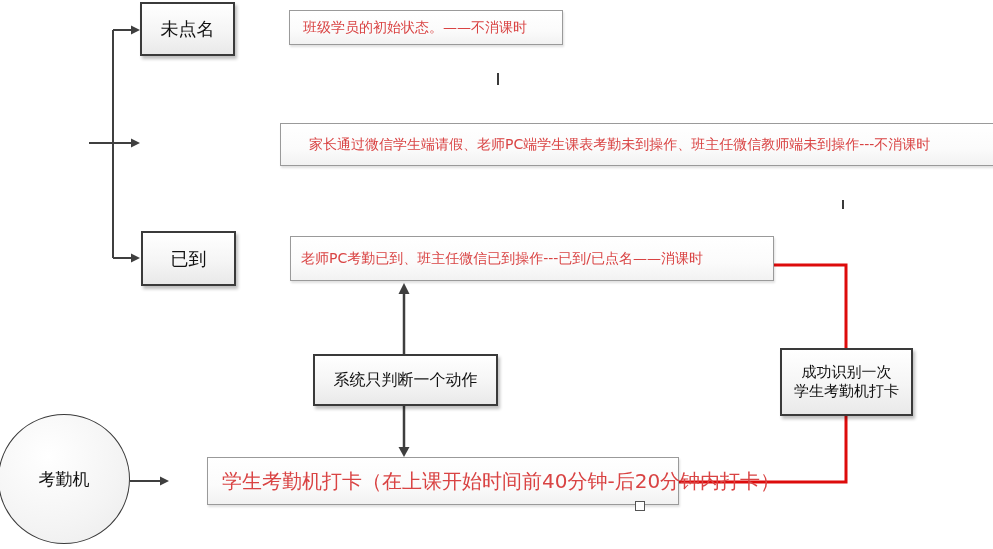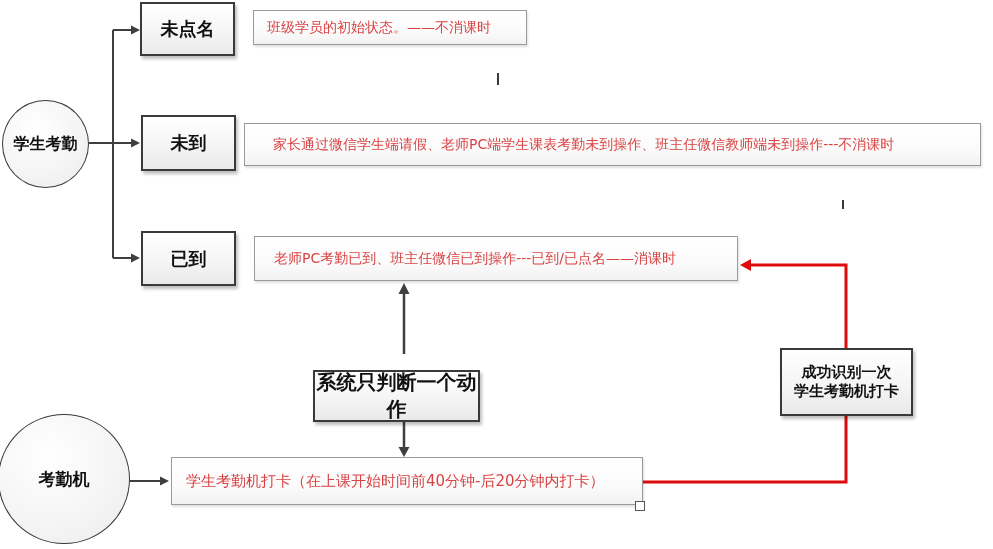--- a/index.html
+++ b/index.html
@@ -6,30 +6,30 @@
   .canvas{
     position:relative;width:993px;height:549px;background:#ffffff;
     font-family:"DejaVu Sans",sans-serif;overflow:hidden;
   }
   .layer{position:absolute;left:0;top:0;width:993px;height:549px;}
   .node{
     position:absolute;display:flex;align-items:center;justify-content:center;
     border:2px solid #3a3a3a;
     background:linear-gradient(180deg,#ffffff 0%,#f5f5f5 55%,#e9e9e9 100%);
     box-shadow:2px 3px 3px rgba(0,0,0,0.25);
-    font-weight:bold;color:#111;box-sizing:border-box;text-align:center;
+    font-weight:normal;color:#111;box-sizing:border-box;text-align:center;
   }
   .circle{border-radius:50%;box-shadow:none;border-width:1.5px;
     background:radial-gradient(circle at 38% 32%,#ffffff 0%,#f4f4f4 60%,#ebebeb 100%);}
   .note{
     position:absolute;display:flex;align-items:center;
     border:1px solid #9a9a9a;
     background:linear-gradient(180deg,#ffffff 0%,#fbfbfb 60%,#f2f2f2 100%);
     box-shadow:1px 2px 2px rgba(0,0,0,0.12);
-    color:#d94343;box-sizing:border-box;white-space:nowrap;
+    color:#d94343;box-sizing:border-box;white-space:nowrap;margin-left:36px;
   }
   .tick{position:absolute;background:#3a3a3a;}
   .handle{position:absolute;width:8px;height:8px;background:#ffffff;border:1px solid #555;}
   .stack{line-height:1.25;}
 </style>
 </head>
 <body>
 
 <div class="canvas">
 
@@ -56,64 +56,58 @@
       <path d="M130,481 H161"></path>
     </g>
     <polygon points="169,481 160,476.5 160,485.5" fill="#3f3f3f"></polygon>
 
     <g stroke="#dd0b0b" stroke-width="3" fill="none">
       <path d="M643,482 H846 V265 H750"></path>
     </g>
     <polygon points="740,265 751,259 751,271" fill="#dd0b0b"></polygon>
   </svg>
 
-  <div class="node circle" style="left:2px;top:100px;width:87px;height:88px;font-size:16px;">
-    <span>学生考勤</span>
-  </div>
 
   <div class="node circle" style="left:-2px;top:414px;width:132px;height:130px;font-size:17px;">
     <span>考勤机</span>
   </div>
 
   <div class="node" style="left:140px;top:2px;width:95px;height:54px;font-size:18px;">
     <span>未点名</span>
   </div>
 
-  <div class="node" style="left:141px;top:115px;width:95px;height:56px;font-size:18px;">
-    <span>未到</span>
-  </div>
 
   <div class="node" style="left:141px;top:231px;width:95px;height:55px;font-size:18px;text-align:right;">
     <span>已到</span>
   </div>
 
-  <div class="node" style="left:313px;top:370px;width:167px;height:52px;font-size:20px;">
+  <div class="node" style="left:313px;top:354px;width:185px;height:52px;font-size:16px;">
     <span>系统只判断一个动作</span>
   </div>
 
   <div class="node" style="left:780px;top:348px;width:133px;height:68px;font-size:15px;">
     <span class="stack">
       <span>成功识别一次</span><br>
       <span>学生考勤机打卡</span>
     </span>
   </div>
 
   <div class="note" style="left:253px;top:10px;width:274px;height:35px;font-size:14px;padding-left:13px;">
     <span>班级学员的初始状态。——不消课时</span>
   </div>
 
   <div class="note" style="left:244px;top:123px;width:737px;height:43px;font-size:14px;padding-left:28px;">
     <span>家长通过微信学生端请假、老师PC端学生课表考勤未到操作、班主任微信教师端未到操作---不消课时</span>
   </div>
 
-  <div class="note" style="left:254px;top:236px;width:484px;height:45px;font-size:14px;padding-left:19px;">
+  <div class="note" style="left:254px;top:236px;width:484px;height:45px;font-size:14px;padding-left:10px;">
     <span>老师PC考勤已到、班主任微信已到操作---已到/已点名——消课时</span>
   </div>
 
-  <div class="note" style="left:171px;top:457px;width:472px;height:48px;font-size:15px;padding-left:14px;">
+  <div class="note" style="left:171px;top:457px;width:472px;height:48px;font-size:20px;padding-left:14px;">
     <span>学生考勤机打卡（在上课开始时间前40分钟-后20分钟内打卡）</span>
   </div>
 
   <div class="tick" style="left:497px;top:73px;width:2px;height:12px;"></div>
   <div class="tick" style="left:842px;top:200px;width:2px;height:9px;"></div>
 
   <div class="handle" style="left:635px;top:501px;"></div>
 
 </div>
 

